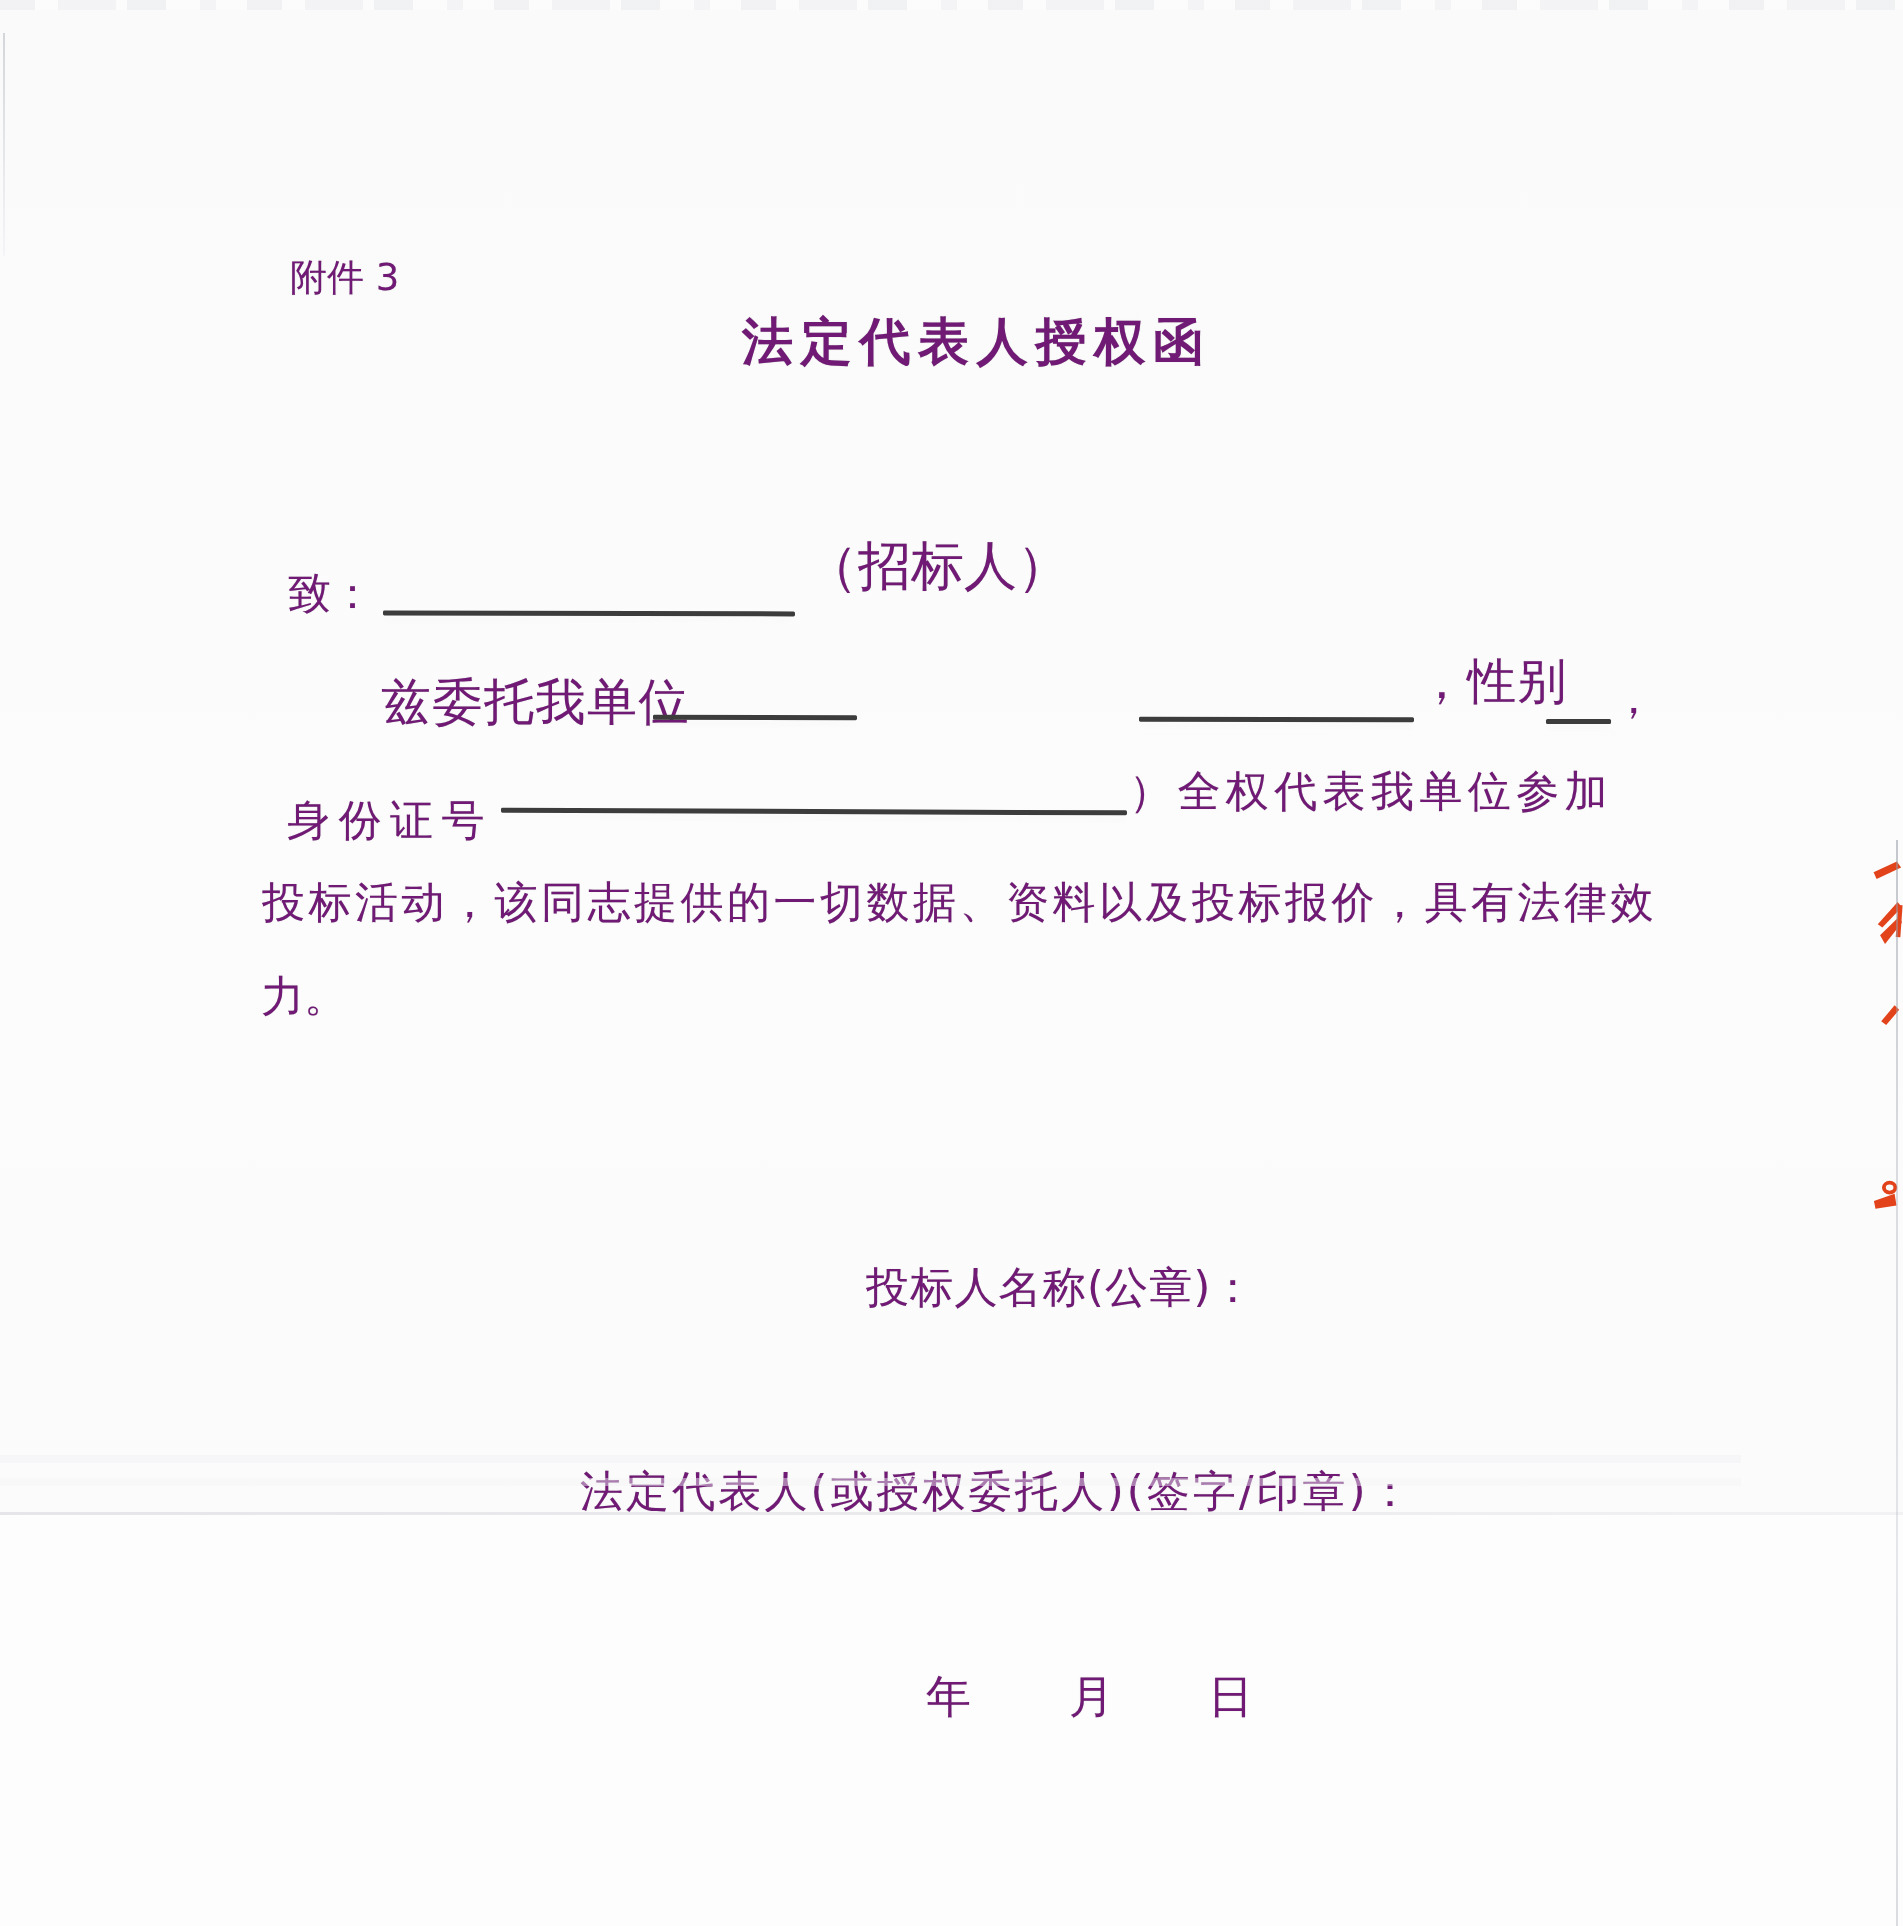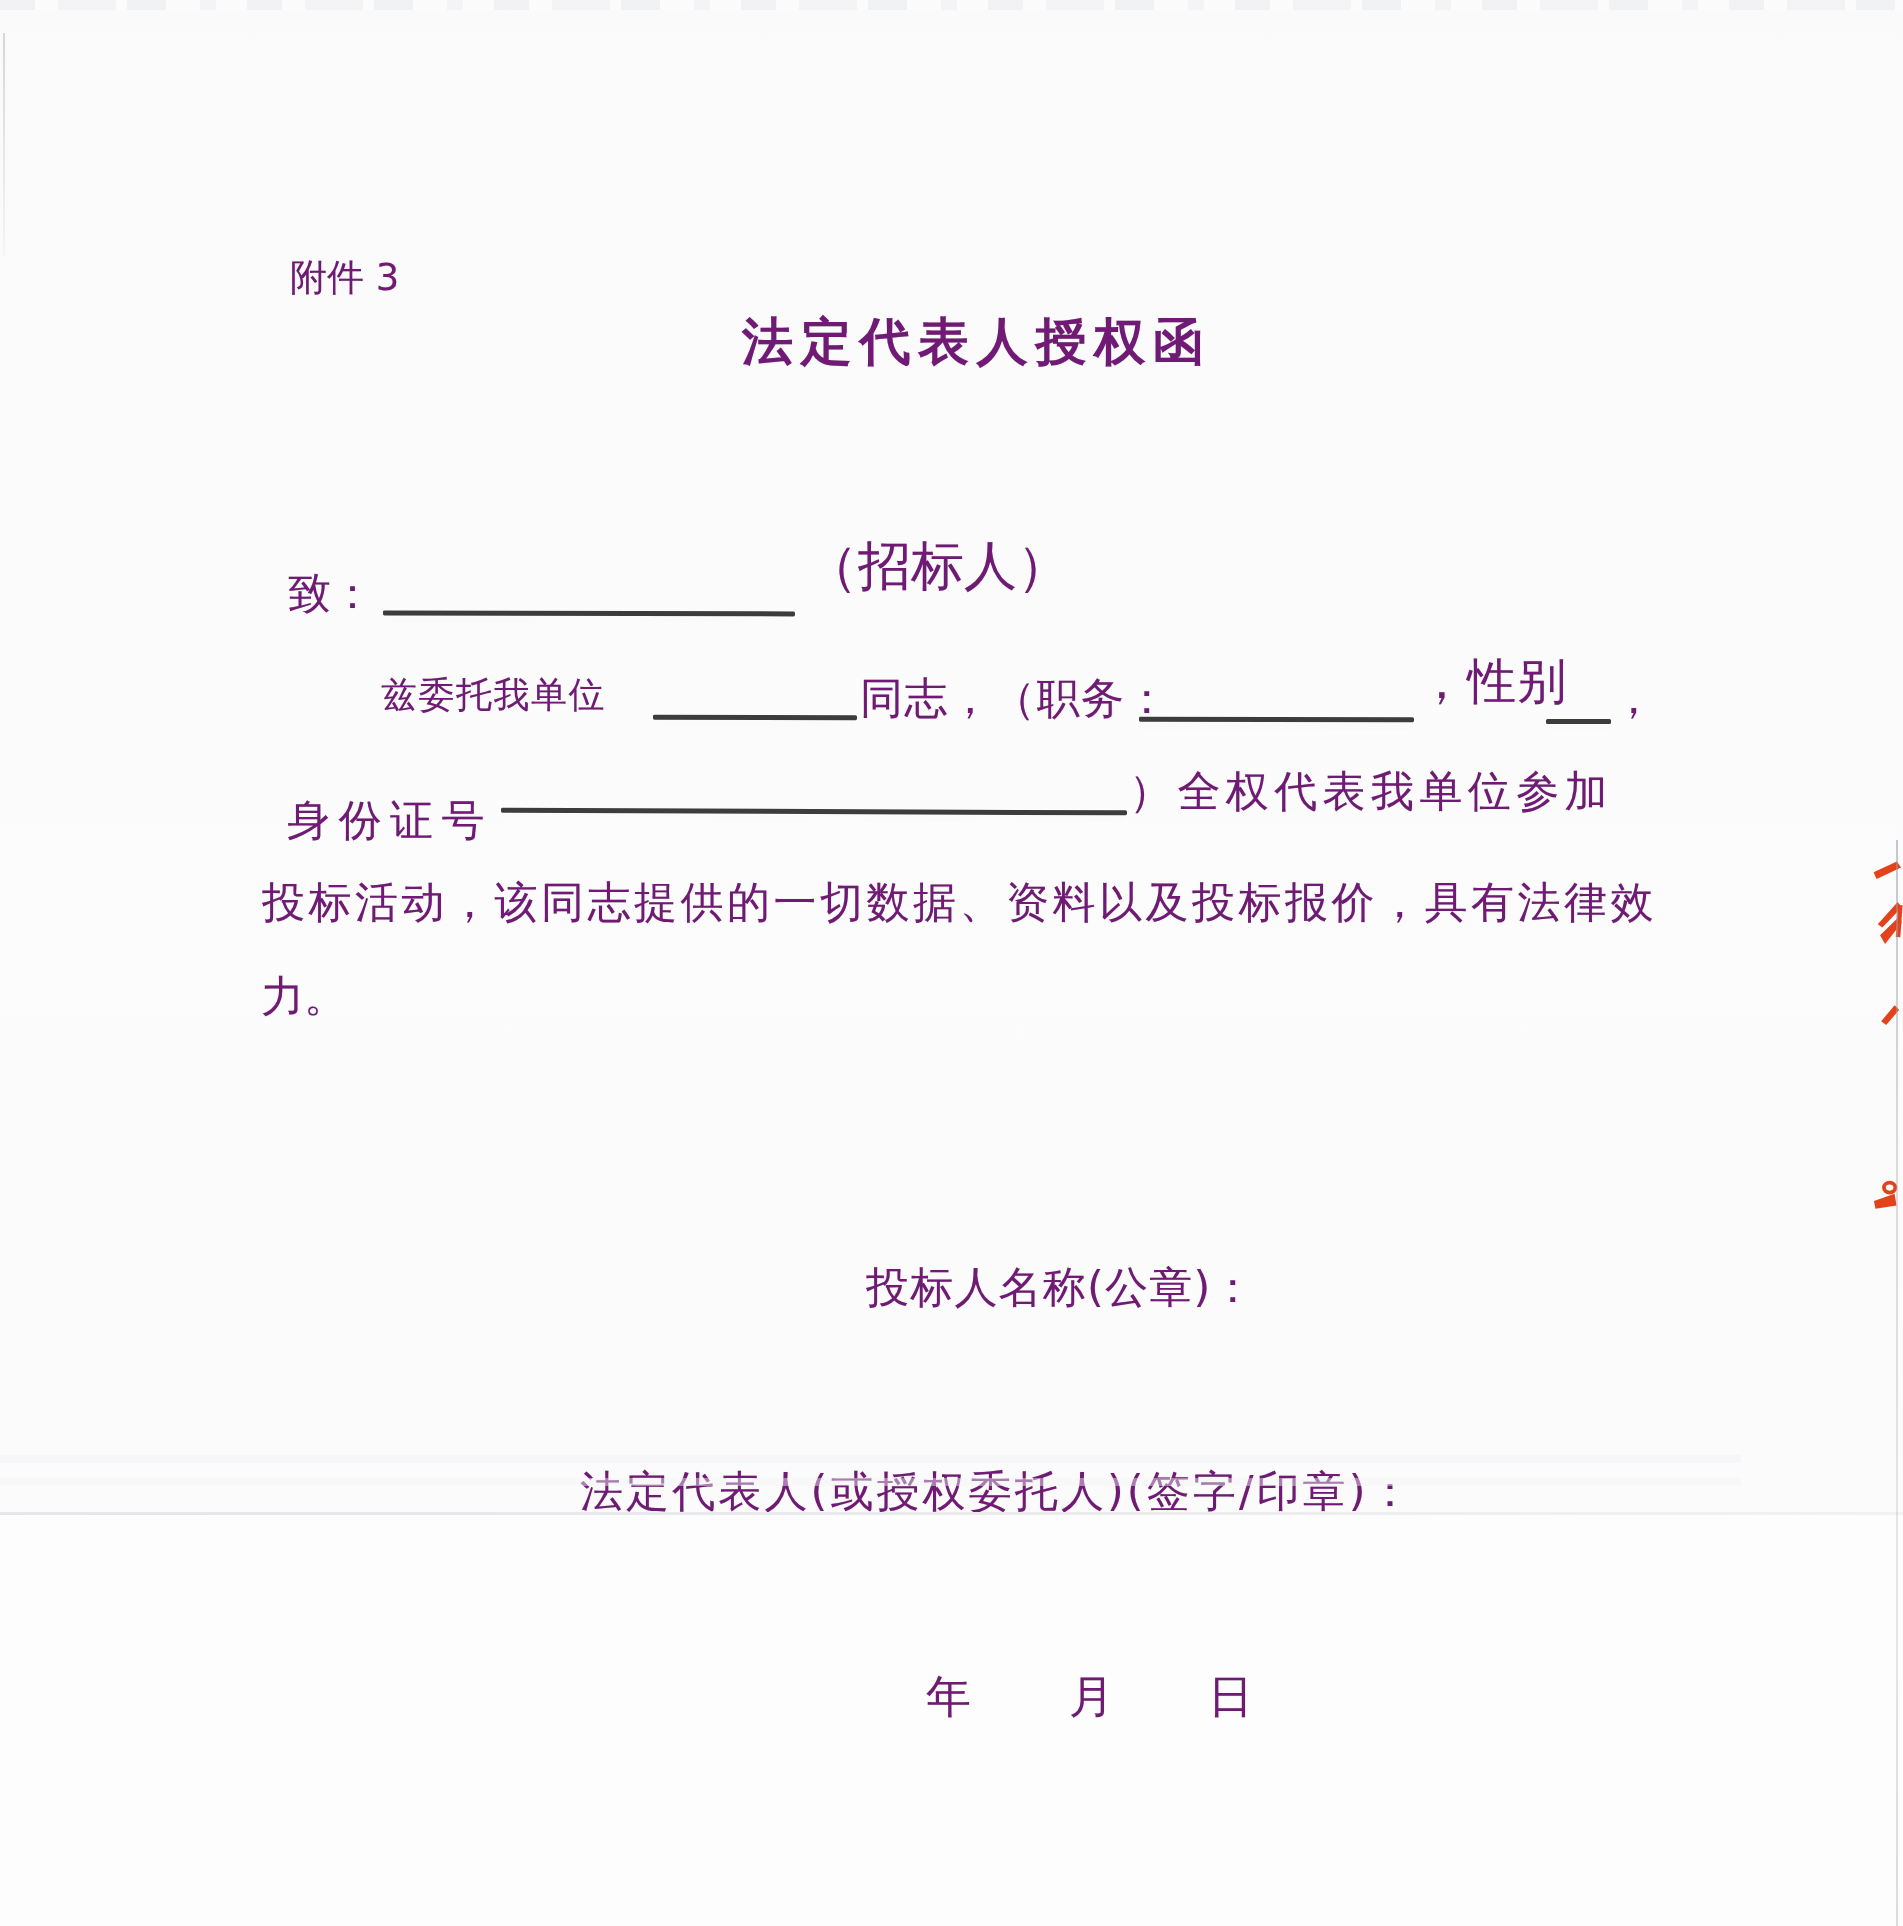--- a/index.html
+++ b/index.html
@@ -65,23 +65,22 @@
   <div id="top-dashes"></div>
 
   <div class="txt" style="left:290px;top:257px;font-size:37px;">附件 3</div>
 
   <div class="txt" style="left:734px;top:313px;font-size:51px;font-weight:bold;letter-spacing:7.7px;margin-left:8px;">法定代表人授权函</div>
 
   <div class="txt" style="left:288px;top:569px;font-size:43px;">致：</div>
   <div class="blank" style="left:383px;top:611px;width:412px;transform:rotate(.12deg);"></div>
   <div class="txt" style="left:805px;top:536px;font-size:53px;">（招标人）</div>
 
-  <div class="txt" style="left:381px;top:674px;font-size:36px;letter-spacing:1.5px;">兹委托我单位</div>
+  <div class="txt" style="left:381px;top:674px;font-size:50px;letter-spacing:1.5px;">兹委托我单位</div>
   <div class="blank" style="left:653px;top:715px;width:204px;transform:rotate(.1deg);"></div>
-  <div class="txt" style="left:860px;top:674px;font-size:43px;letter-spacing:1.2px;">同志，（职务：</div>
   <div class="blank" style="left:1139px;top:717px;width:275px;transform:rotate(.1deg);"></div>
   <div class="txt" style="left:1417px;top:654px;font-size:49px;letter-spacing:1.2px;">，性别</div>
   <div class="blank" style="left:1546px;top:719px;width:65px;"></div>
   <div class="txt" style="left:1612px;top:674px;font-size:43px;">，</div>
 
   <div class="txt" style="left:287px;top:796px;font-size:43px;letter-spacing:8.5px;">身份证号</div>
   <div class="blank" style="left:501px;top:809px;width:626px;transform:rotate(.25deg);"></div>
   <div class="txt" style="left:262px;top:878px;font-size:43px;letter-spacing:3.5px;">投标活动，该同志提供的一切数据、资料以及投标报价，具有法律效</div>
 
   <div class="txt" style="left:1129px;top:767px;font-size:43px;letter-spacing:5.4px;">）全权代表我单位参加</div>

